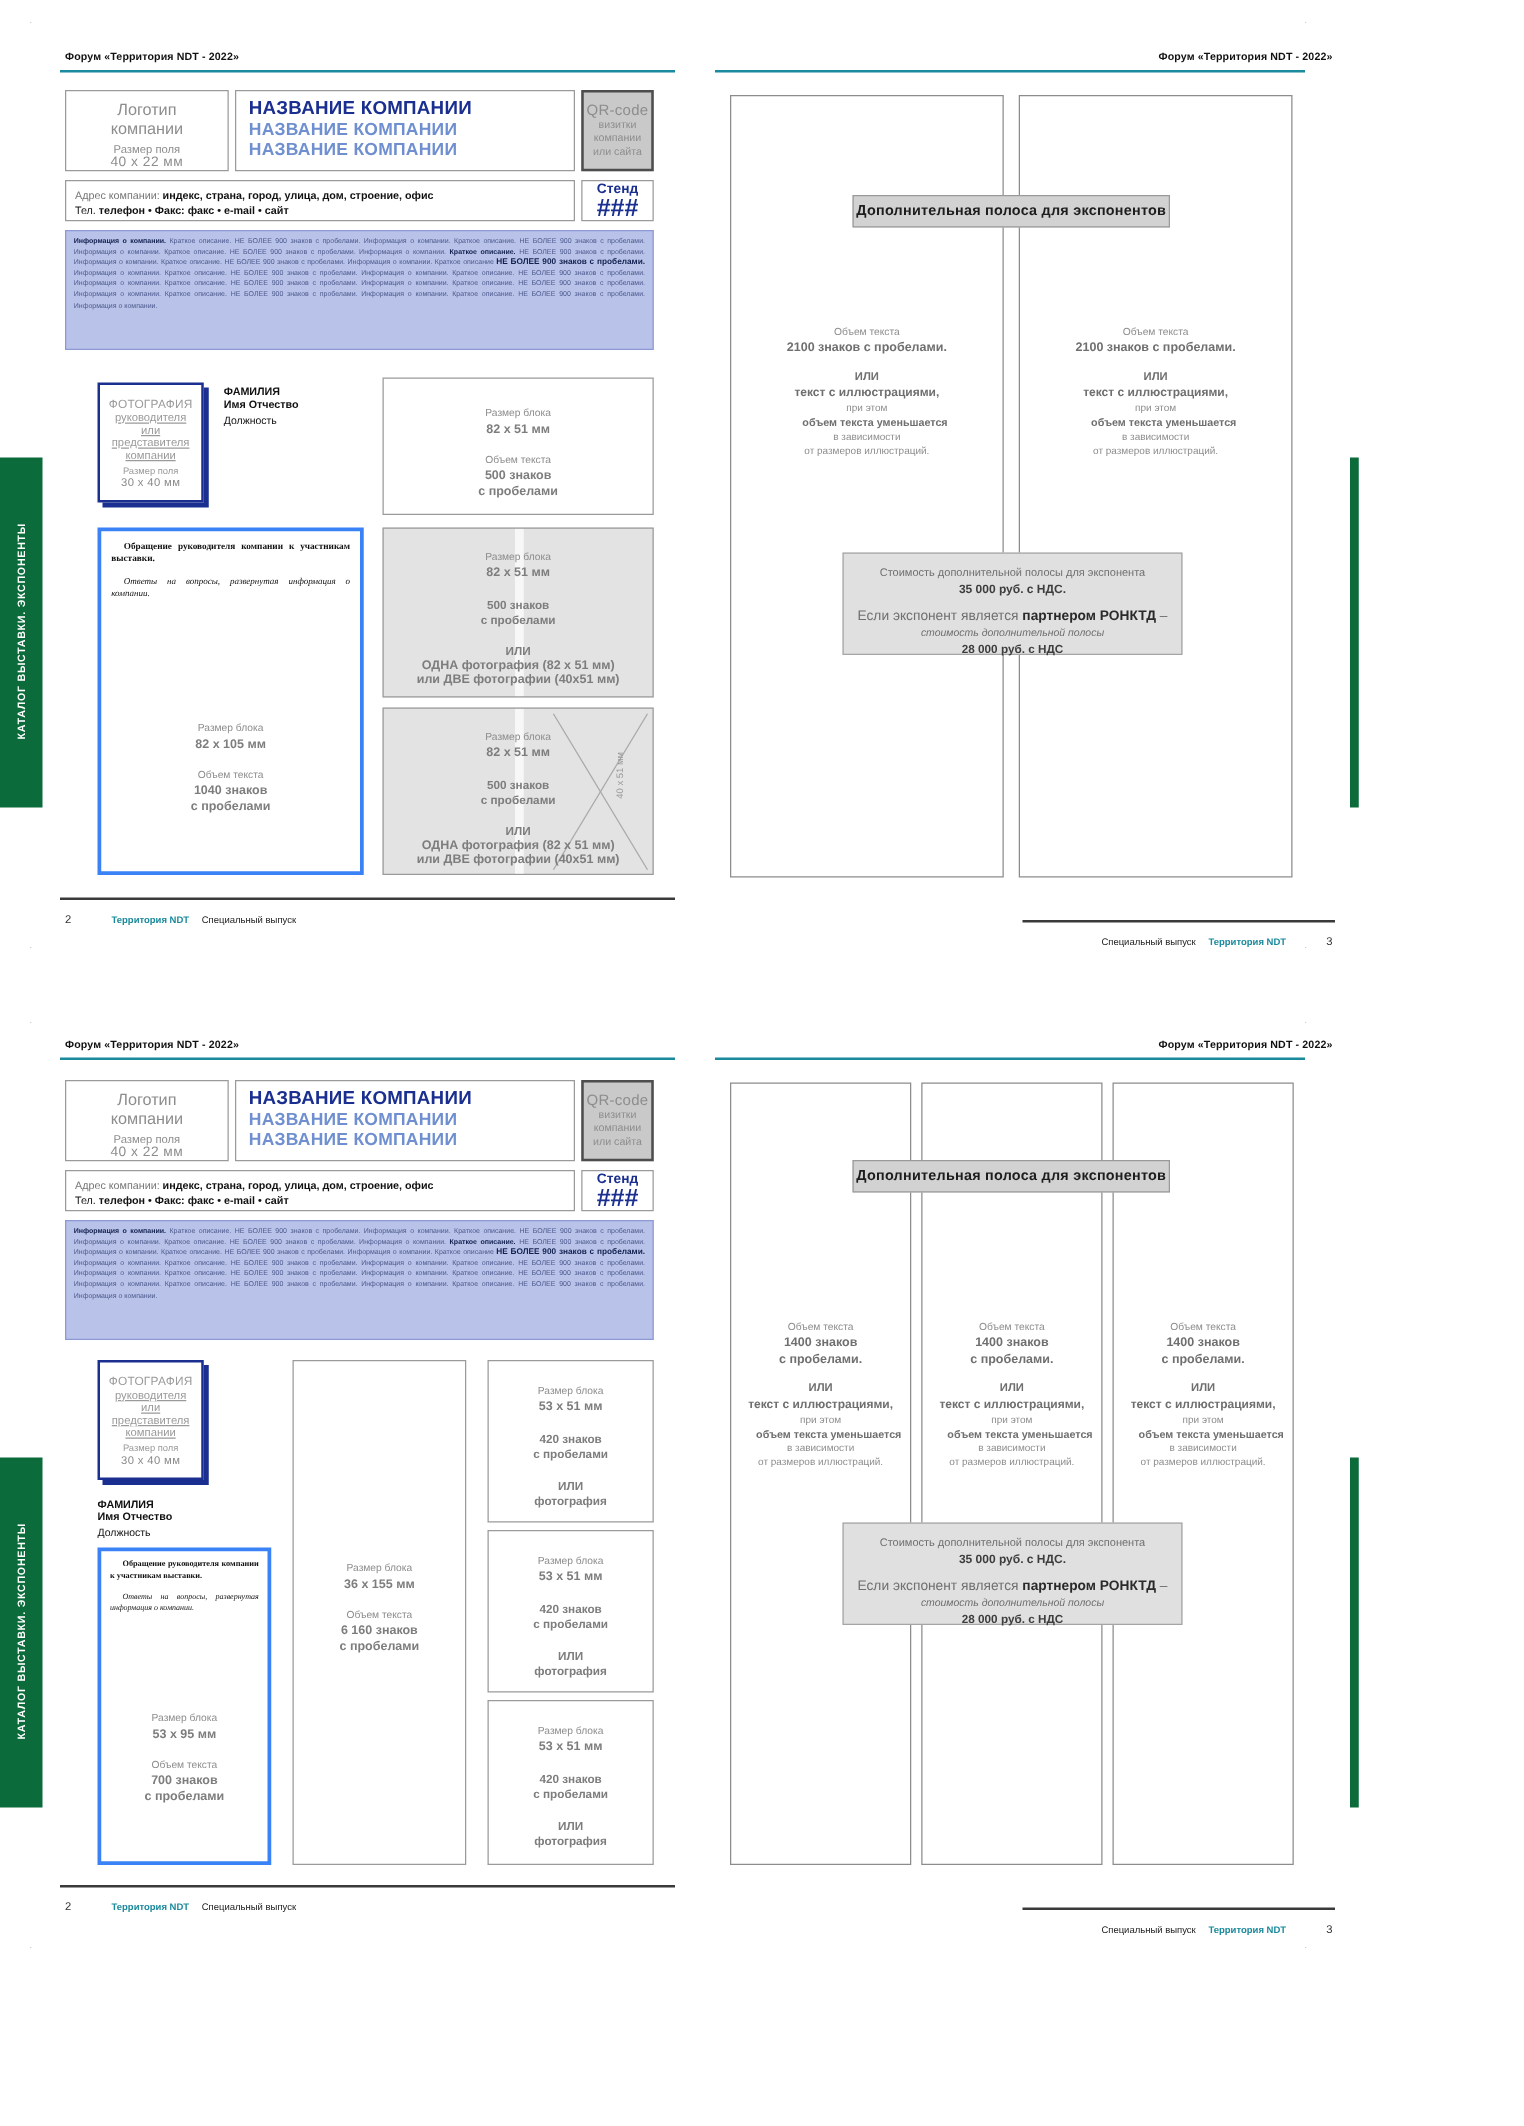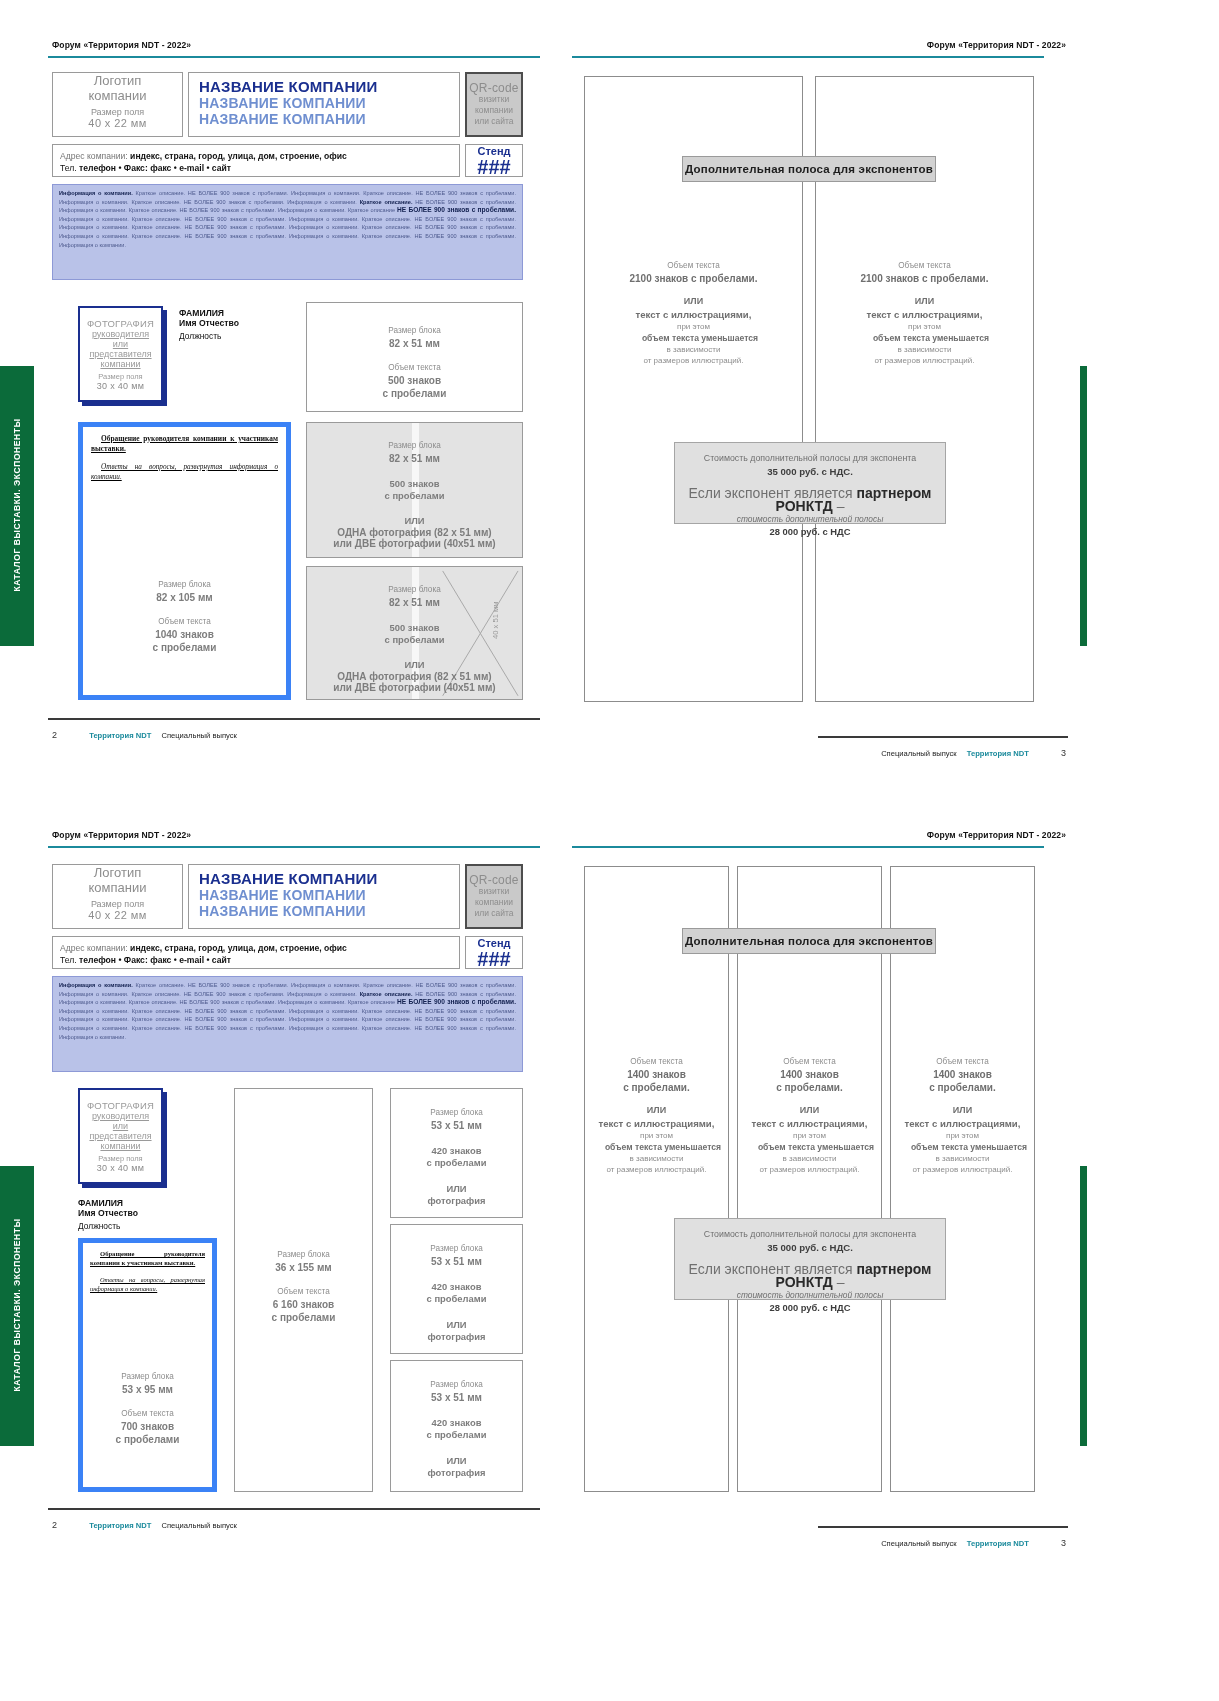--- a/index.html
+++ b/index.html
@@ -40,21 +40,21 @@
     transform: rotate(-90deg); transform-origin: center center;
     position:absolute; left:50%; top:50%;
     margin-left:-110px; margin-top:-6px; width:220px; text-align:center;
   }
 
   
   .box { position: absolute; border: 1px solid #9a9a9a; background: #fff; }
 
   .logo-box {
     border: 1px solid #9a9a9a; display:flex; flex-direction:column;
-    align-items:center; justify-content:flex-start; text-align:center; color:#8d8d8d;
+    align-items:center; justify-content:flex-end; text-align:center; color:#8d8d8d;
   }
   .logo-l1 { font-size: 13px; line-height: 15px; }
   .logo-l2 { font-size: 9px; margin-top: 4px; }
   .logo-l3 { font-size: 11px; letter-spacing: .4px; }
 
   .name-box { border: 1px solid #9a9a9a; padding: 5px 10px; }
   .name-l1 { font-size: 15px; font-weight: bold; color: #1a2f8f; letter-spacing:.2px; }
   .name-l2, .name-l3 { font-size: 14px; font-weight: bold; color: #6f8fd0; letter-spacing:.2px; }
 
   .qr-box {
@@ -93,21 +93,21 @@
   .ph-2 { font-size: 9px; text-decoration: underline; }
   .ph-3 { font-size: 7.5px; margin-top:3px; }
   .ph-4 { font-size: 9px; letter-spacing:.3px; color:#8a8a8a; }
 
   .person { position:absolute; }
   .p-fam { font-size: 8.6px; font-weight:bold; color:#111; }
   .p-nam { font-size: 8.6px; font-weight:bold; color:#111; }
   .p-pos { font-size: 8.4px; color:#111; margin-top:3px; }
 
   .addr-greet {
-    border: 5px solid #3b82f6; background:#fff;text-decoration:underline;
+    border: 3px solid #3b82f6; background:#fff;
   }
   .greet-p1 {
     font-family: "Liberation Serif", serif; font-size: 7.4px; font-weight: bold;
     line-height: 10px; color:#111; text-align: justify; text-indent: 10px;
   }
   .greet-p2 {
     font-family: "Liberation Serif", serif; font-size: 7.2px; font-style: italic;
     line-height: 10px; color:#111; text-align: justify; text-indent: 10px; margin-top: 8px;
   }
 
@@ -133,21 +133,21 @@
     position:absolute; background:#d2d2d2; border:1px solid #9a9a9a;
     display:flex; align-items:center; justify-content:center;
     font-size:11.5px; font-weight:bold; color:#1d1d1d; letter-spacing:.2px;
   }
   .price {
     position:absolute; background:#e0e0e0; border:1px solid #a5a5a5;
     text-align:center; padding-top:9px;
   }
   .price .l1 { font-size:8.8px; color:#6f6f6f; line-height:13px; }
   .price .l2 { font-size:9.6px; font-weight:bold; color:#3d3d3d; line-height:14px; }
-  .price .l3 { font-size:14px; color:#6f6f6f; line-height:13px; margin-top:8px; }
+  .price .l3 { font-size:11px; color:#6f6f6f; line-height:13px; margin-top:8px; }
   .price .l3 b { color:#2a2a2a; }
   .price .l4 { font-size:8.4px; font-style:italic; color:#6f6f6f; line-height:12px; }
   .price .l5 { font-size:9.4px; font-weight:bold; color:#3d3d3d; line-height:13px; }
 
   .colspec { position:absolute; text-align:center; color:#8d8d8d; }
   .colspec .s1 { font-size:8.2px; line-height:12px; }
   .colspec .s2 { font-size:10px; font-weight:bold; color:#6f6f6f; line-height:13px; }
   .colspec .s3 { font-size:9px; font-weight:bold; color:#6f6f6f; line-height:13px; margin-top:10px; }
   .colspec .s4 { font-size:9.6px; font-weight:bold; color:#6f6f6f; line-height:13px; }
   .colspec .s5 { font-size:8px; color:#8d8d8d; line-height:11px; }

